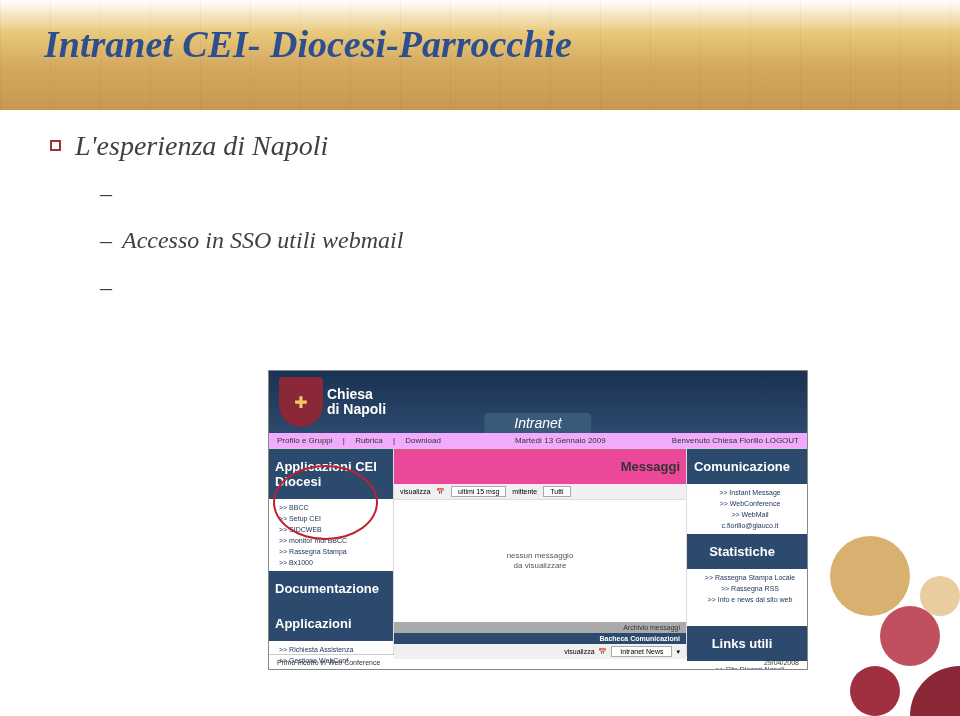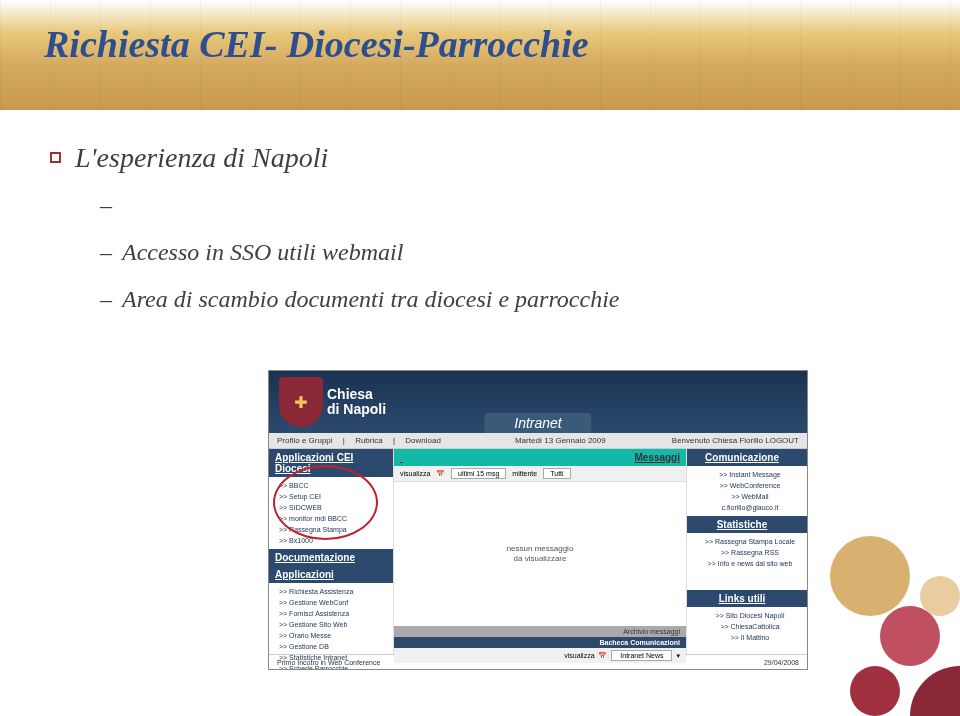--- a/index.html
+++ b/index.html
@@ -44,21 +44,20 @@
     z-index: 2;
     font-family: Georgia, serif;
   }
   
   .content-area {
     position: absolute;
     top: 130px;
     left: 50px;
     width: 860px;
     z-index: 2;
-    margin-top: 12px;
   }
   
   .bullet-item {
     display: flex;
     align-items: flex-start;
     margin-bottom: 18px;
   }
   
   .bullet-square {
     width: 11px;
@@ -172,21 +171,21 @@
     background: #3a5a7a;
     color: #fff;
     font-style: italic;
     font-size: 14px;
     padding: 2px 30px;
     border-radius: 4px 4px 0 0;
   }
   
   .nav-bar {
     height: 16px;
-    background: #e5e5e5;
+    background: #f0abfc;
     display: flex;
     align-items: center;
     padding: 0 8px;
     font-size: 8px;
     color: #333;
     border-bottom: 1px solid #ccc;
     justify-content: space-between;
     gap: 34px;
   }
   
@@ -202,27 +201,26 @@
     padding: 0;
   }
   
   .left-col { width: 125px; }
   .mid-col { flex: 1; }
   .right-col { width: 120px; border-right: none; text-align: center; }
   
   .section-header {
     background: #2c4a6e;
     color: #fff;
-    font-size: 10px;
+    font-size: 13px;
     font-weight: bold;
-    padding: 3px 6px;
-    text-decoration: underline;
+    padding: 10px 6px;
   }
   .section-header.light {
-    background: #14b8a6;
+    background: #ec4899;
     color: #333;
     display: flex;
     justify-content: space-between;
   }
   
   .menu-list {
     padding: 3px 4px;
     font-size: 7px;
     color: #1a3252;
   }
@@ -254,21 +252,21 @@
     font-size: 7px;
     gap: 6px;
   }
   .filter-bar .box {
     background: #fff;
     border: 1px solid #aaa;
     padding: 1px 6px;
   }
   
   .msg-center {
-    height: 144px;
+    height: 122px;
     display: flex;
     align-items: center;
     justify-content: center;
     font-size: 8px;
     color: #555;
     text-align: center;
     line-height: 1.2;
   }
   
   .archive-bar {
@@ -317,38 +315,37 @@
     background: #2c4a6e;
     vertical-align: middle;
     margin-left: 3px;
   }
 </style>
 </head>
 <body>
 
 <div class="top-banner"></div>
 
-<div class="slide-title">Richiesta CEI- Diocesi-Parrocchie</div>
+<div class="slide-title">Intranet CEI- Diocesi-Parrocchie</div>
 
 <div class="content-area">
   <div class="bullet-item">
     <div class="bullet-square"></div>
     <div class="bullet-text-main">L'esperienza di Napoli</div>
   </div>
   <div class="sub-items">
     <div class="sub-item">
       <span class="dash">–</span>
     </div>
     <div class="sub-item">
       <span class="dash">–</span>
       <span class="sub-text">Accesso in SSO utili webmail</span>
     </div>
     <div class="sub-item">
       <span class="dash">–</span>
-      <span class="sub-text">Area di scambio documenti tra diocesi e parrocchie</span>
     </div>
   </div>
 </div>
 
 <div class="embedded-screenshot">
   <div class="red-ellipse"></div>
 
   <div class="intranet-header">
     <div class="crest">✚</div>
     <div class="header-title">

